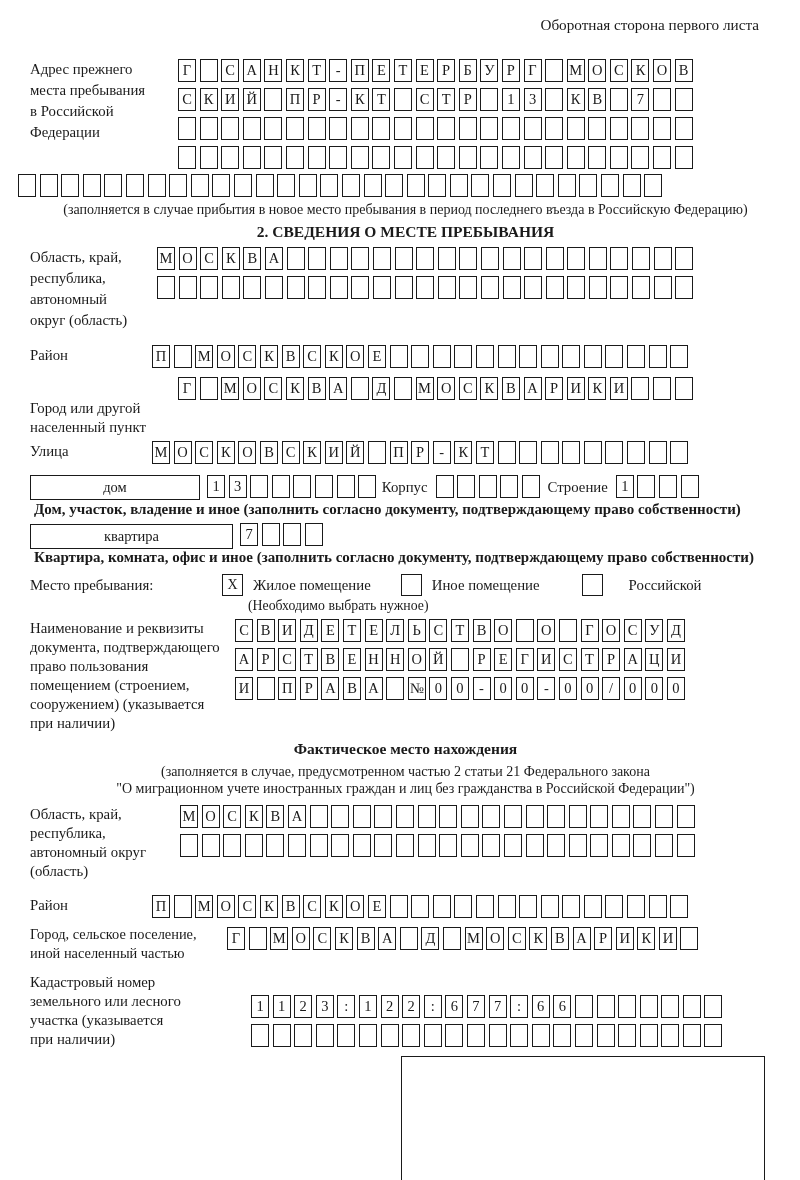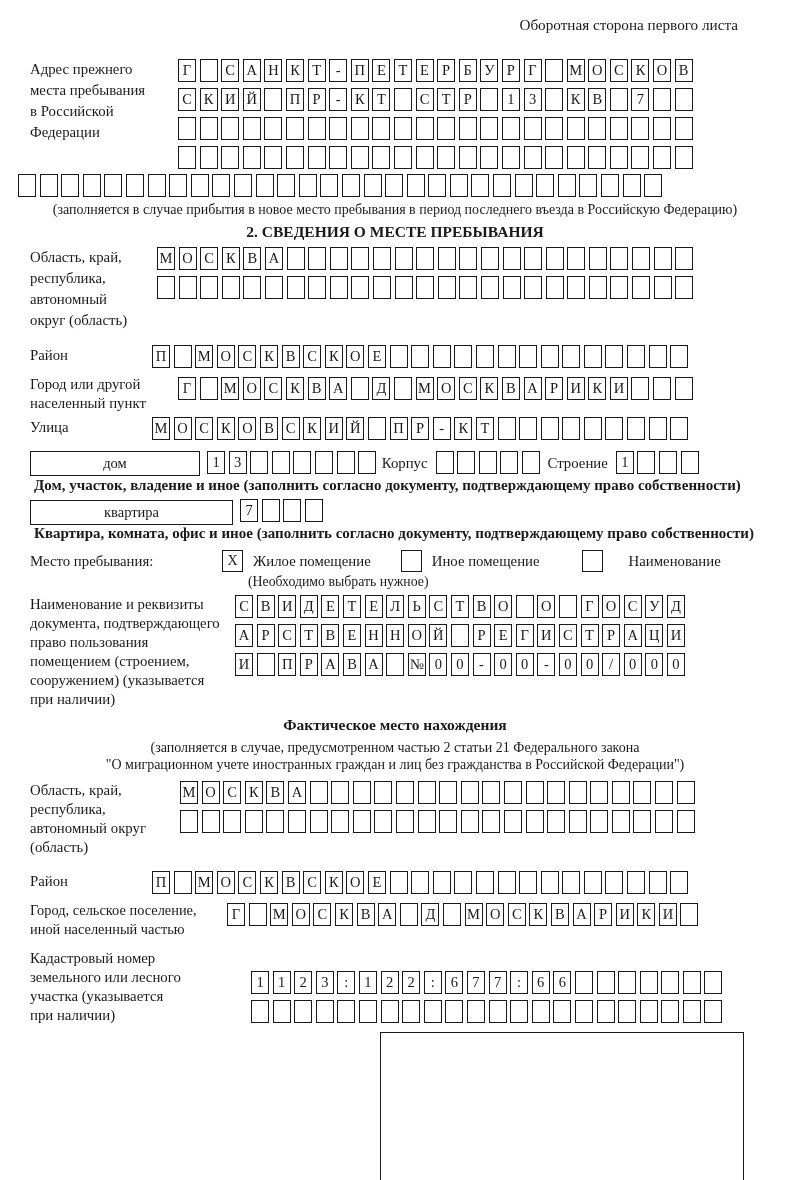--- a/index.html
+++ b/index.html
@@ -1,21 +1,21 @@
 <!DOCTYPE html>
 <html><head>
 <meta charset="utf-8">
 <style>
   * { box-sizing: border-box; }
   html,body { margin:0; padding:0; background:#ffffff; }
   .page {
     position:relative; width:800px; height:1180px; margin:0 auto;
     background:#ffffff; color:#1a1a1a;
     font-family:"Liberation Serif","DejaVu Serif",serif;
-    padding:16px 40px 0 30px; overflow:hidden;
+    padding:16px 19px 0 30px; overflow:hidden;
   }
   .header-note { text-align:right; padding-right:22px; font-size:15.2px; line-height:18px; }
 
   .frow { display:flex; align-items:flex-start; }
   .flabel { font-size:14.8px; line-height:21px; white-space:pre-line; flex-shrink:0; }
   .lh19 { line-height:19px; }
   .lh17 { line-height:17px; }
 
   .cellrow { white-space:nowrap; height:26px; }
   .cell {
@@ -77,21 +77,21 @@
       <div class="cellrow"><span class="cell"></span><span class="cell"></span><span class="cell"></span><span class="cell"></span><span class="cell"></span><span class="cell"></span><span class="cell"></span><span class="cell"></span><span class="cell"></span><span class="cell"></span><span class="cell"></span><span class="cell"></span><span class="cell"></span><span class="cell"></span><span class="cell"></span><span class="cell"></span><span class="cell"></span><span class="cell"></span><span class="cell"></span><span class="cell"></span><span class="cell"></span><span class="cell"></span><span class="cell"></span><span class="cell"></span><span class="cell"></span></div>
     </div>
   </div>
 
   <div class="frow" style="margin-top:14px;">
     <div class="flabel" style="width:122px;">Район</div>
     <div class="cellrow"><span class="cell">П</span><span class="cell"></span><span class="cell">М</span><span class="cell">О</span><span class="cell">С</span><span class="cell">К</span><span class="cell">В</span><span class="cell">С</span><span class="cell">К</span><span class="cell">О</span><span class="cell">Е</span><span class="cell"></span><span class="cell"></span><span class="cell"></span><span class="cell"></span><span class="cell"></span><span class="cell"></span><span class="cell"></span><span class="cell"></span><span class="cell"></span><span class="cell"></span><span class="cell"></span><span class="cell"></span><span class="cell"></span><span class="cell"></span></div>
   </div>
 
   <div class="frow" style="margin-top:4px;">
-    <div class="flabel" style="width:148px;line-height:19px;">Город или другой
+    <div class="flabel" style="width:148px;line-height:19px;margin-top:24px;">Город или другой
 населенный пункт</div>
     <div class="cellrow" style="margin-top:2px;"><span class="cell">Г</span><span class="cell"></span><span class="cell">М</span><span class="cell">О</span><span class="cell">С</span><span class="cell">К</span><span class="cell">В</span><span class="cell">А</span><span class="cell"></span><span class="cell">Д</span><span class="cell"></span><span class="cell">М</span><span class="cell">О</span><span class="cell">С</span><span class="cell">К</span><span class="cell">В</span><span class="cell">А</span><span class="cell">Р</span><span class="cell">И</span><span class="cell">К</span><span class="cell">И</span><span class="cell"></span><span class="cell"></span><span class="cell"></span></div>
   </div>
 
   <div class="frow" style="margin-top:4px;">
     <div class="flabel" style="width:122px;">Улица</div>
     <div class="cellrow"><span class="cell">М</span><span class="cell">О</span><span class="cell">С</span><span class="cell">К</span><span class="cell">О</span><span class="cell">В</span><span class="cell">С</span><span class="cell">К</span><span class="cell">И</span><span class="cell">Й</span><span class="cell"></span><span class="cell">П</span><span class="cell">Р</span><span class="cell">-</span><span class="cell">К</span><span class="cell">Т</span><span class="cell"></span><span class="cell"></span><span class="cell"></span><span class="cell"></span><span class="cell"></span><span class="cell"></span><span class="cell"></span><span class="cell"></span><span class="cell"></span></div>
   </div>
 
   <div class="frow" style="margin-top:8px;align-items:flex-start;">
@@ -110,21 +110,21 @@
   </div>
   <div class="caption">Квартира, комната, офис и иное (заполнить согласно документу, подтверждающему право собственности)</div>
 
   <div class="stay-row" style="margin-top:9px;">
     <span style="width:192px;flex-shrink:0;">Место пребывания:</span>
     <span class="chk">X</span>
     <span style="margin:0 30px 0 10px;">Жилое помещение</span>
     <span class="chk"></span>
     <span style="margin:0 42px 0 10px;">Иное помещение</span>
     <span class="chk"></span>
-    <span style="margin-left:26px;">Наименование</span>
+    <span style="margin-left:26px;">Российской</span>
   </div>
   <div style="font-size:13.8px;margin-left:218px;margin-top:2px;line-height:15px;">(Необходимо выбрать нужное)</div>
 
   <div class="frow" style="margin-top:6px;">
     <div class="flabel lh19" style="width:205px;">Наименование и реквизиты
 документа, подтверждающего
 право пользования
 помещением (строением,
 сооружением) (указывается
 при наличии)</div>

